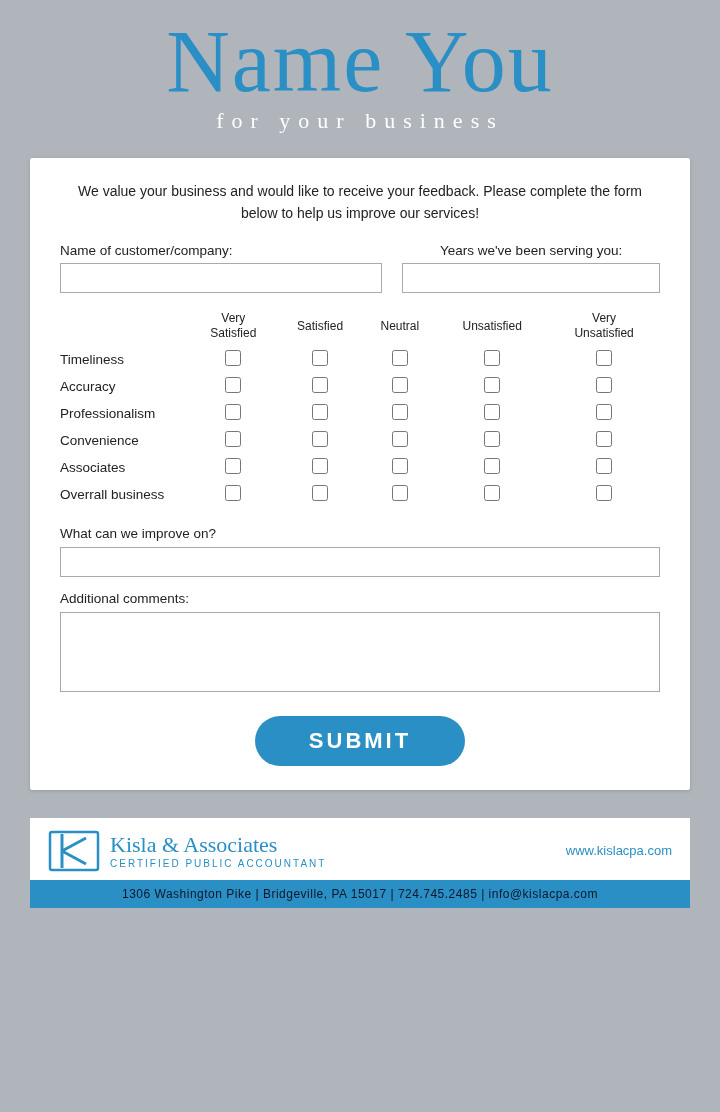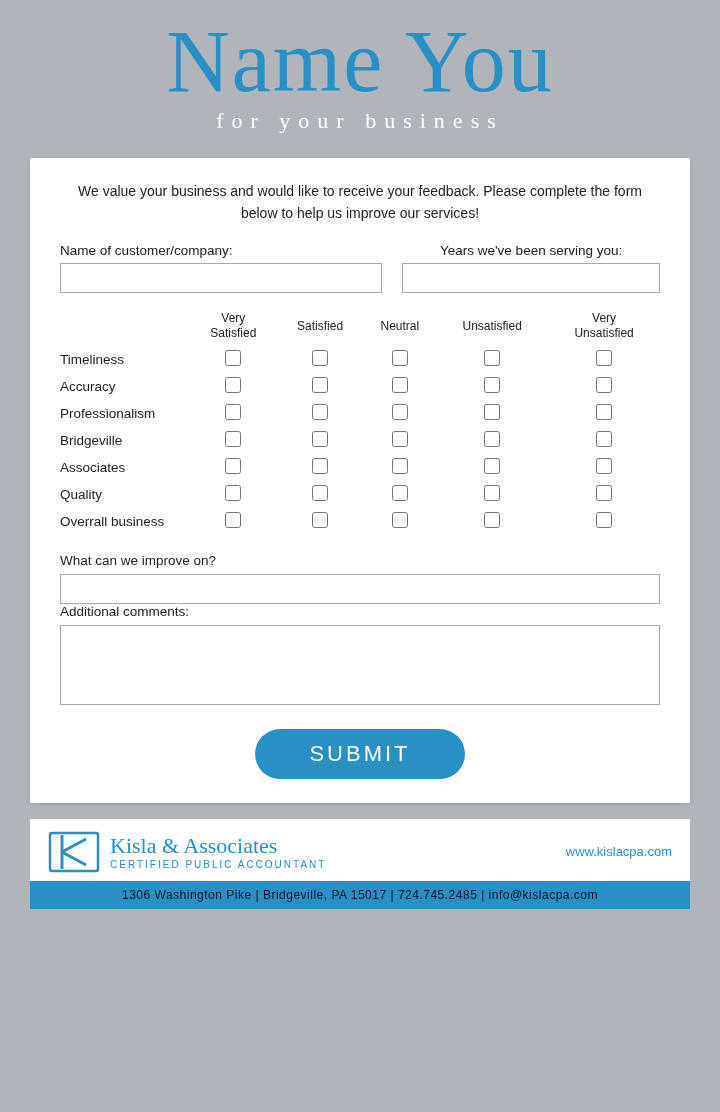--- a/index.html
+++ b/index.html
@@ -121,20 +121,21 @@
       text-align: center;
       vertical-align: middle;
     }
 
     .rating-table tbody tr td.row-label {
       text-align: left;
       padding-left: 0;
     }
 
     .improve-section {
+      margin-bottom: 14px;
     }
 
     .improve-label {
       font-size: 13.5px;
       color: #222;
       margin-bottom: 6px;
       font-family: Arial, sans-serif;
       display: block;
     }
 
@@ -170,32 +171,32 @@
     .submit-row {
       display: flex;
       justify-content: center;
       margin-top: 6px;
     }
 
     .submit-button {
       background: #2a8fc4;
       color: #ffffff;
       font-size: 22px;
-      font-weight: normal;
+      font-weight: bold;
       letter-spacing: 3px;
       border: none;
       border-radius: 28px;
       padding: 12px 54px;
       cursor: pointer;
       font-family: Arial, sans-serif;
     }
 
     .footer-section {
       width: 660px;
-      margin: 4px auto 0 auto;
+      margin: 16px auto 0 auto;
     }
 
     .footer-brand {
       background: #ffffff;
       padding: 12px 18px 8px 18px;
       display: flex;
       align-items: center;
       justify-content: space-between;
     }
 
@@ -299,37 +300,29 @@
           </tr>
           <tr>
             <td class="row-label">Professionalism</td>
             <td><input type="checkbox" style="width: 16px; height: 16px; cursor: pointer;"></td>
             <td><input type="checkbox" style="width: 16px; height: 16px; cursor: pointer;"></td>
             <td><input type="checkbox" style="width: 16px; height: 16px; cursor: pointer;"></td>
             <td><input type="checkbox" style="width: 16px; height: 16px; cursor: pointer;"></td>
             <td><input type="checkbox" style="width: 16px; height: 16px; cursor: pointer;"></td>
           </tr>
           <tr>
-            <td class="row-label">Bridgeville</td>
+            <td class="row-label">Convenience</td>
             <td><input type="checkbox" style="width: 16px; height: 16px; cursor: pointer;"></td>
             <td><input type="checkbox" style="width: 16px; height: 16px; cursor: pointer;"></td>
             <td><input type="checkbox" style="width: 16px; height: 16px; cursor: pointer;"></td>
             <td><input type="checkbox" style="width: 16px; height: 16px; cursor: pointer;"></td>
             <td><input type="checkbox" style="width: 16px; height: 16px; cursor: pointer;"></td>
           </tr>
           <tr>
             <td class="row-label">Associates</td>
-            <td><input type="checkbox" style="width: 16px; height: 16px; cursor: pointer;"></td>
-            <td><input type="checkbox" style="width: 16px; height: 16px; cursor: pointer;"></td>
-            <td><input type="checkbox" style="width: 16px; height: 16px; cursor: pointer;"></td>
-            <td><input type="checkbox" style="width: 16px; height: 16px; cursor: pointer;"></td>
-            <td><input type="checkbox" style="width: 16px; height: 16px; cursor: pointer;"></td>
-          </tr>
-          <tr>
-            <td class="row-label">Quality</td>
             <td><input type="checkbox" style="width: 16px; height: 16px; cursor: pointer;"></td>
             <td><input type="checkbox" style="width: 16px; height: 16px; cursor: pointer;"></td>
             <td><input type="checkbox" style="width: 16px; height: 16px; cursor: pointer;"></td>
             <td><input type="checkbox" style="width: 16px; height: 16px; cursor: pointer;"></td>
             <td><input type="checkbox" style="width: 16px; height: 16px; cursor: pointer;"></td>
           </tr>
           <tr>
             <td class="row-label">Overrall business</td>
             <td><input type="checkbox" style="width: 16px; height: 16px; cursor: pointer;"></td>
             <td><input type="checkbox" style="width: 16px; height: 16px; cursor: pointer;"></td>

